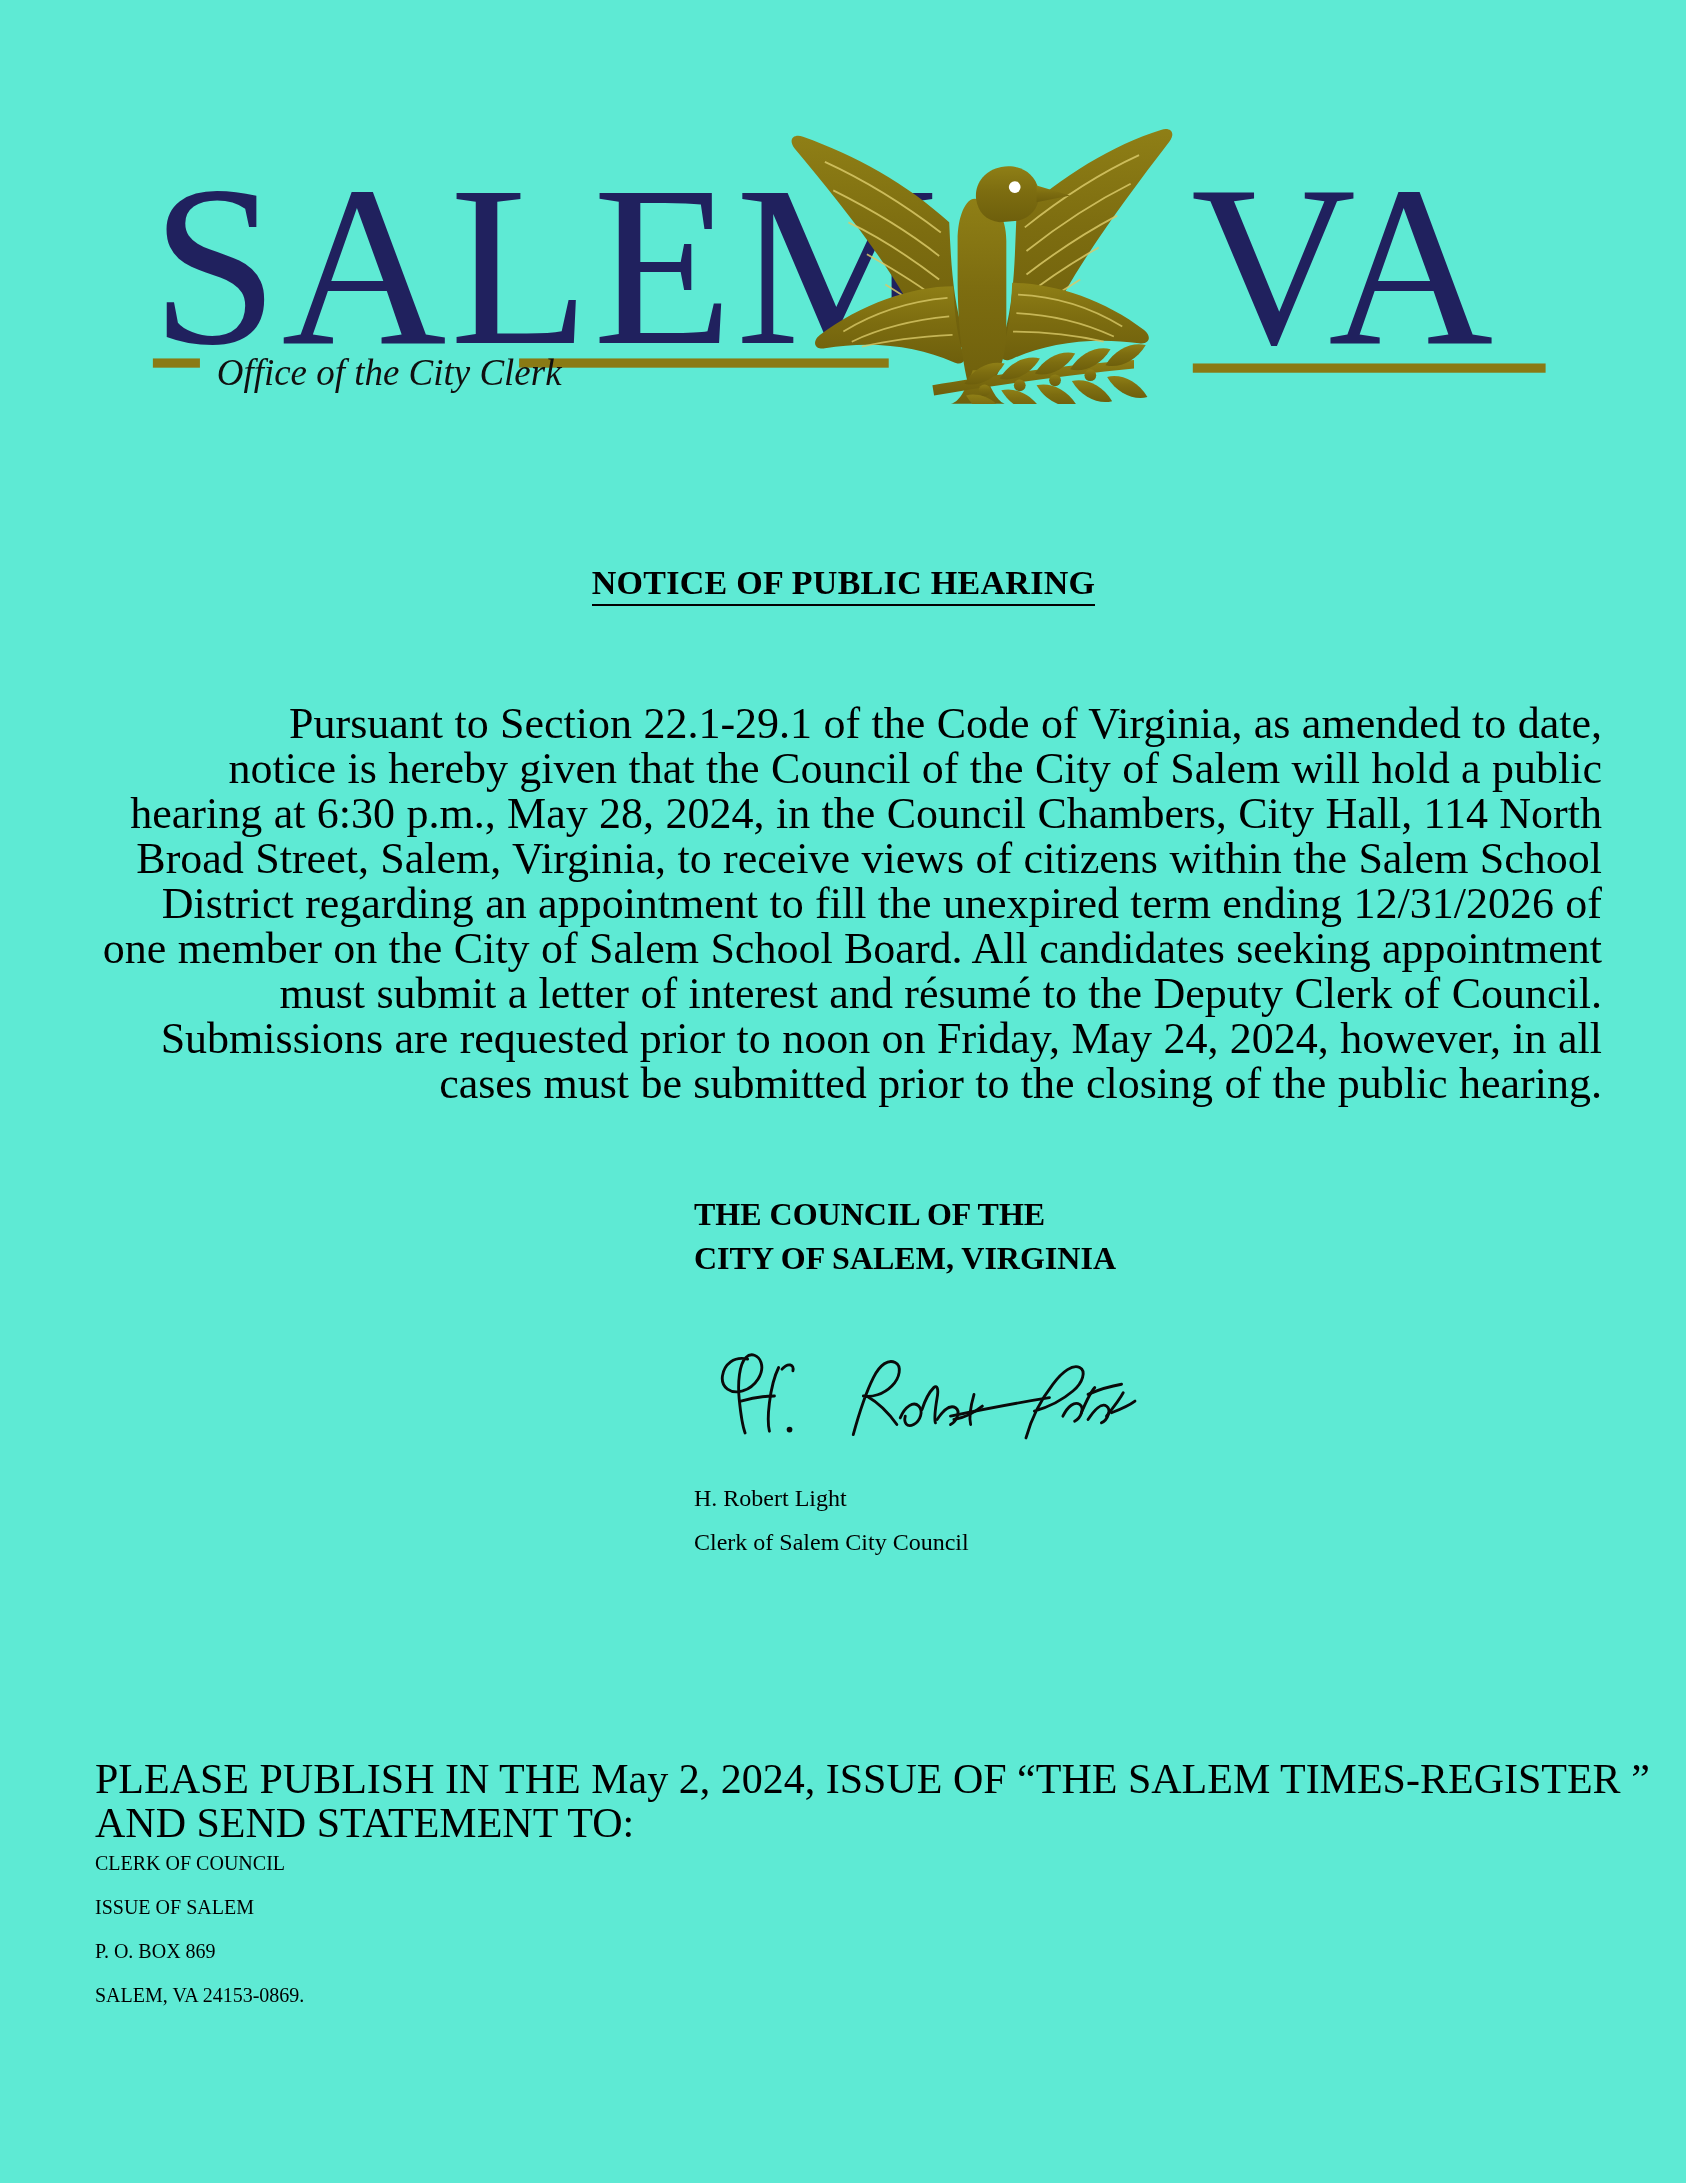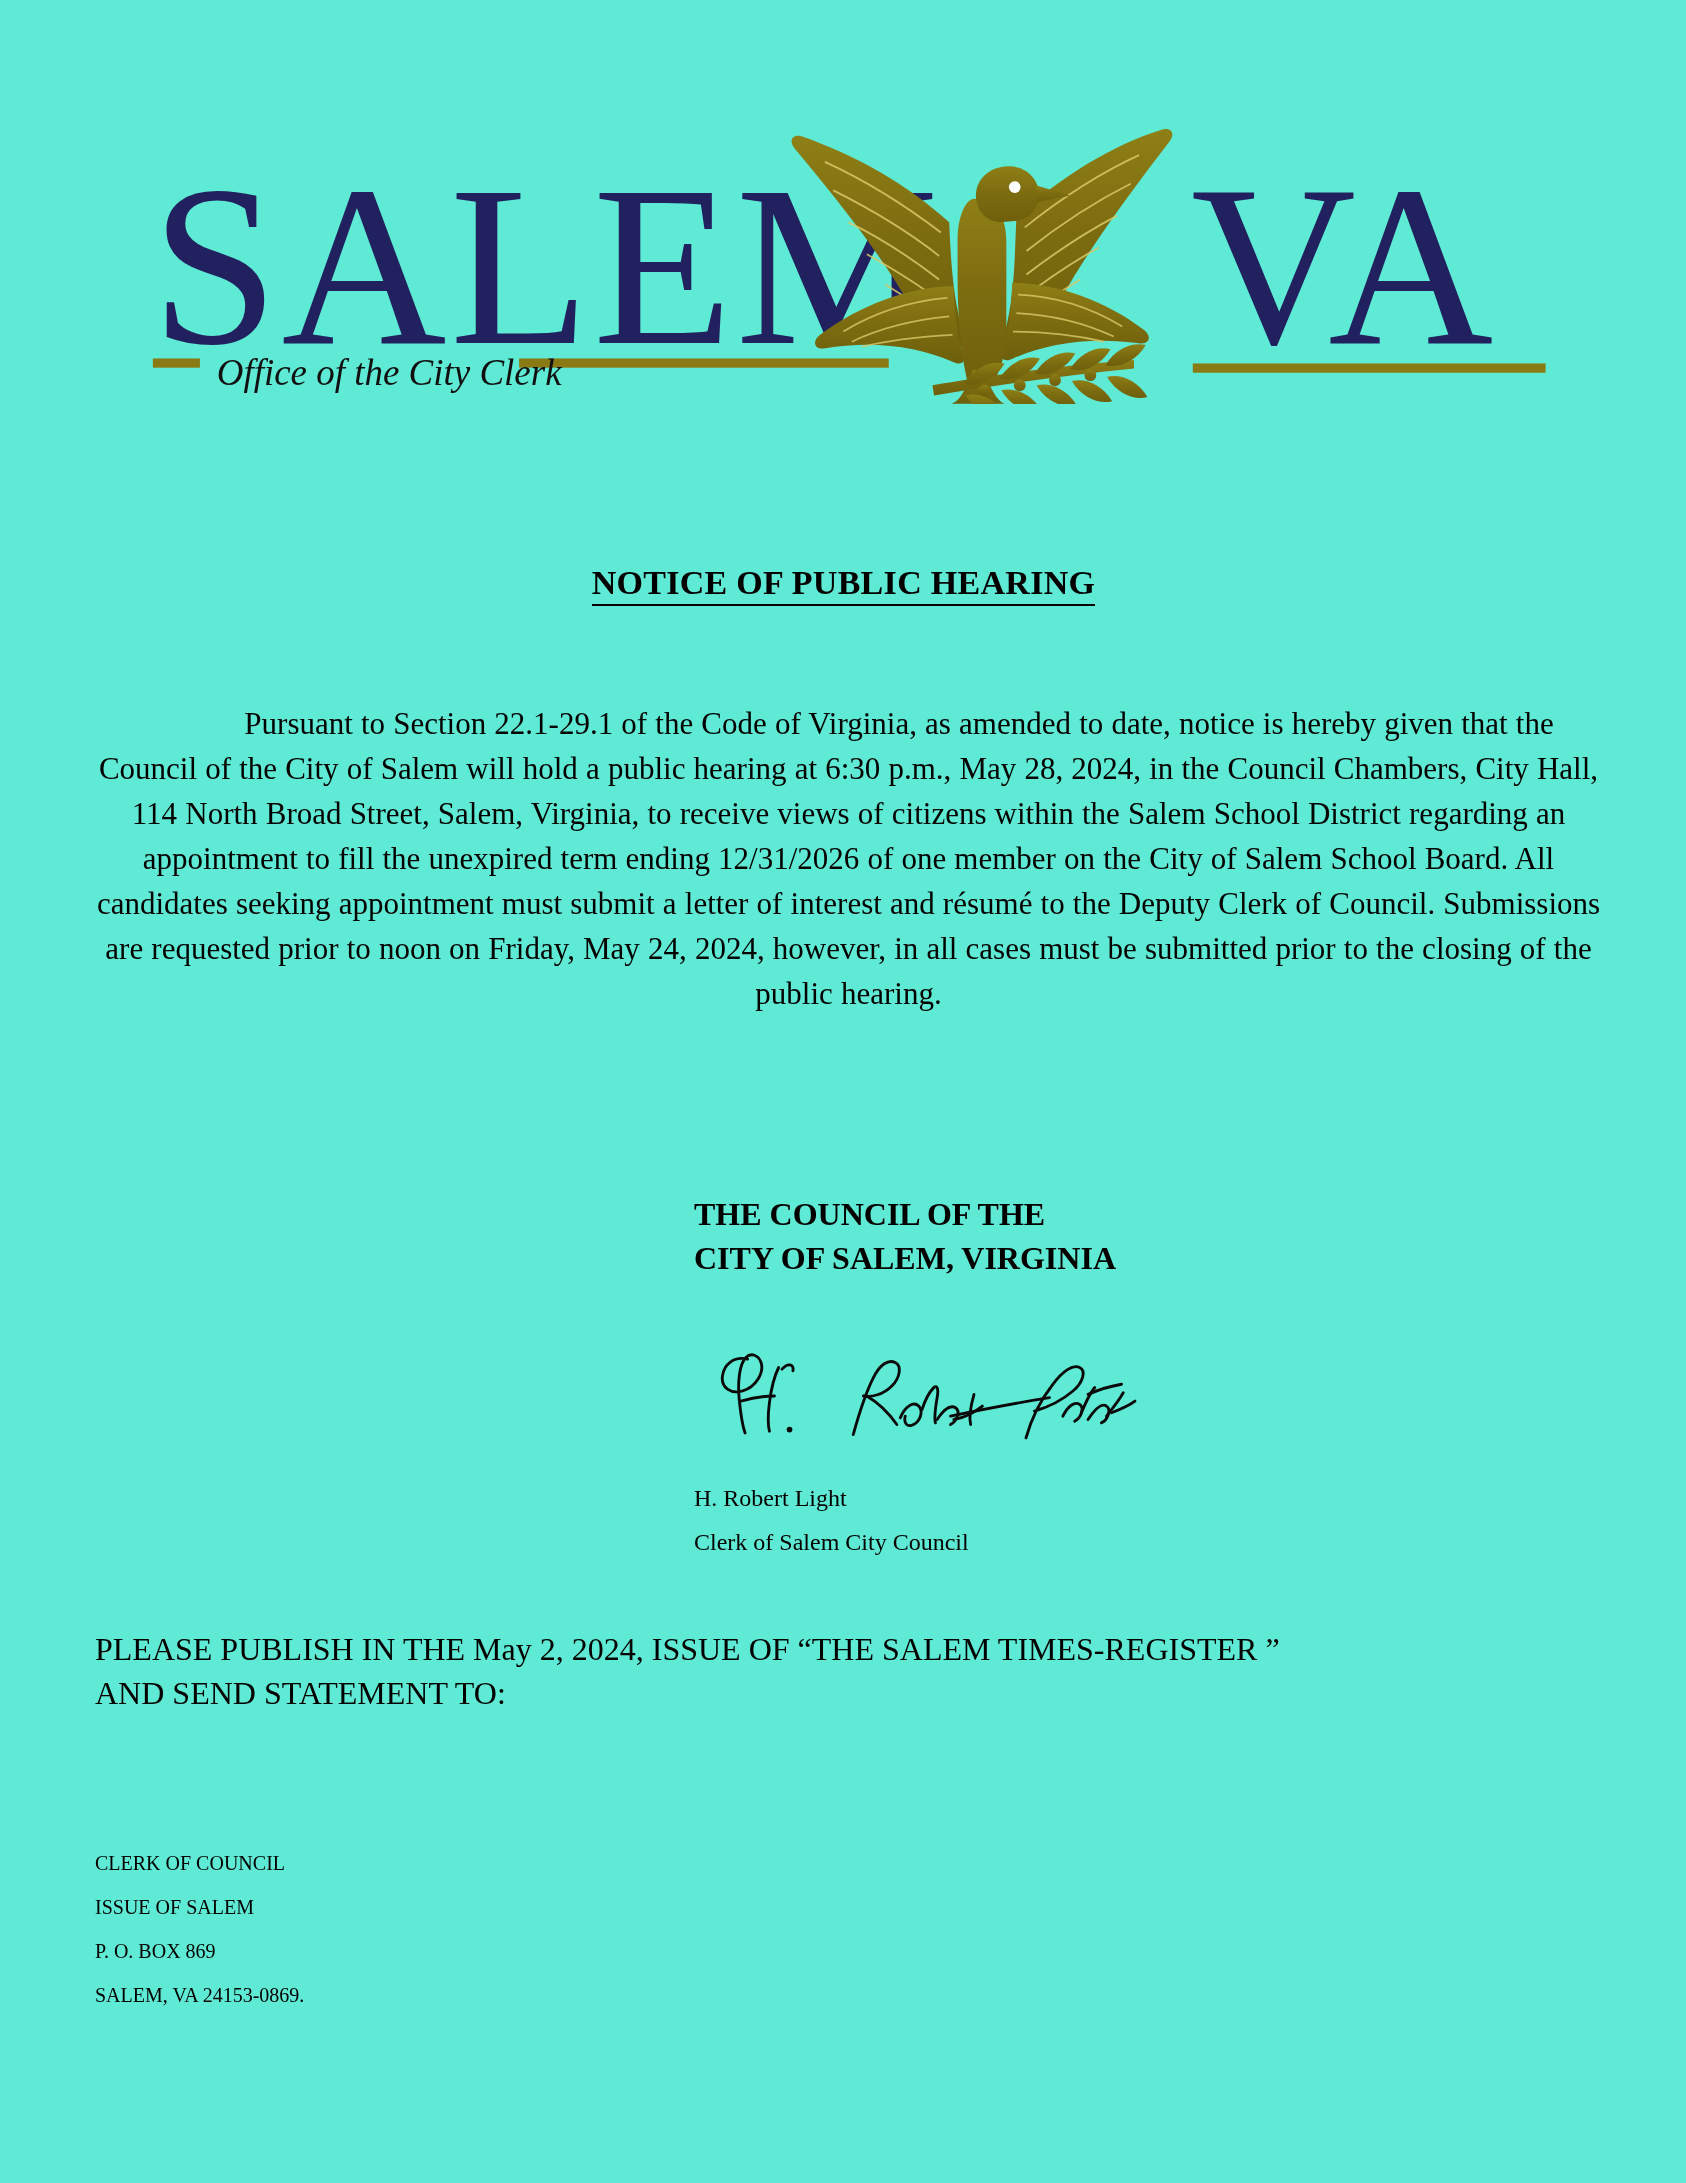--- a/index.html
+++ b/index.html
@@ -52,24 +52,24 @@
     border-bottom: 2.5px solid #000;
     padding-bottom: 2.5px;
   }
 
   
   .body-para {
     position: absolute;
     left: 95px;
     top: 701px;
     width: 1507px;
-    font-size: 31px;
+    font-size: 44px;
     line-height: 45px;
     text-indent: 101px;
-    text-align: center;
+    text-align: right;
     word-spacing: 0.4px;
   }
 
   
   .council-block {
     position: absolute;
     left: 694px;
     top: 1192px;
     font-size: 32px;
     line-height: 44px;
@@ -93,23 +93,23 @@
     top: 1476px;
     font-size: 24px;
     line-height: 44px;
   }
   .name-block div { white-space: nowrap; }
 
   
   .publish-block {
     position: absolute;
     left: 95px;
-    top: 1627px;
+    top: 1757px;
     width: 1511px;
-    font-size: 32px;
+    font-size: 42px;
     line-height: 44px;
   }
   .publish-block div { white-space: nowrap; }
 
   
   .address-block {
     position: absolute;
     left: 95px;
     top: 1841px;
     font-size: 20px;

